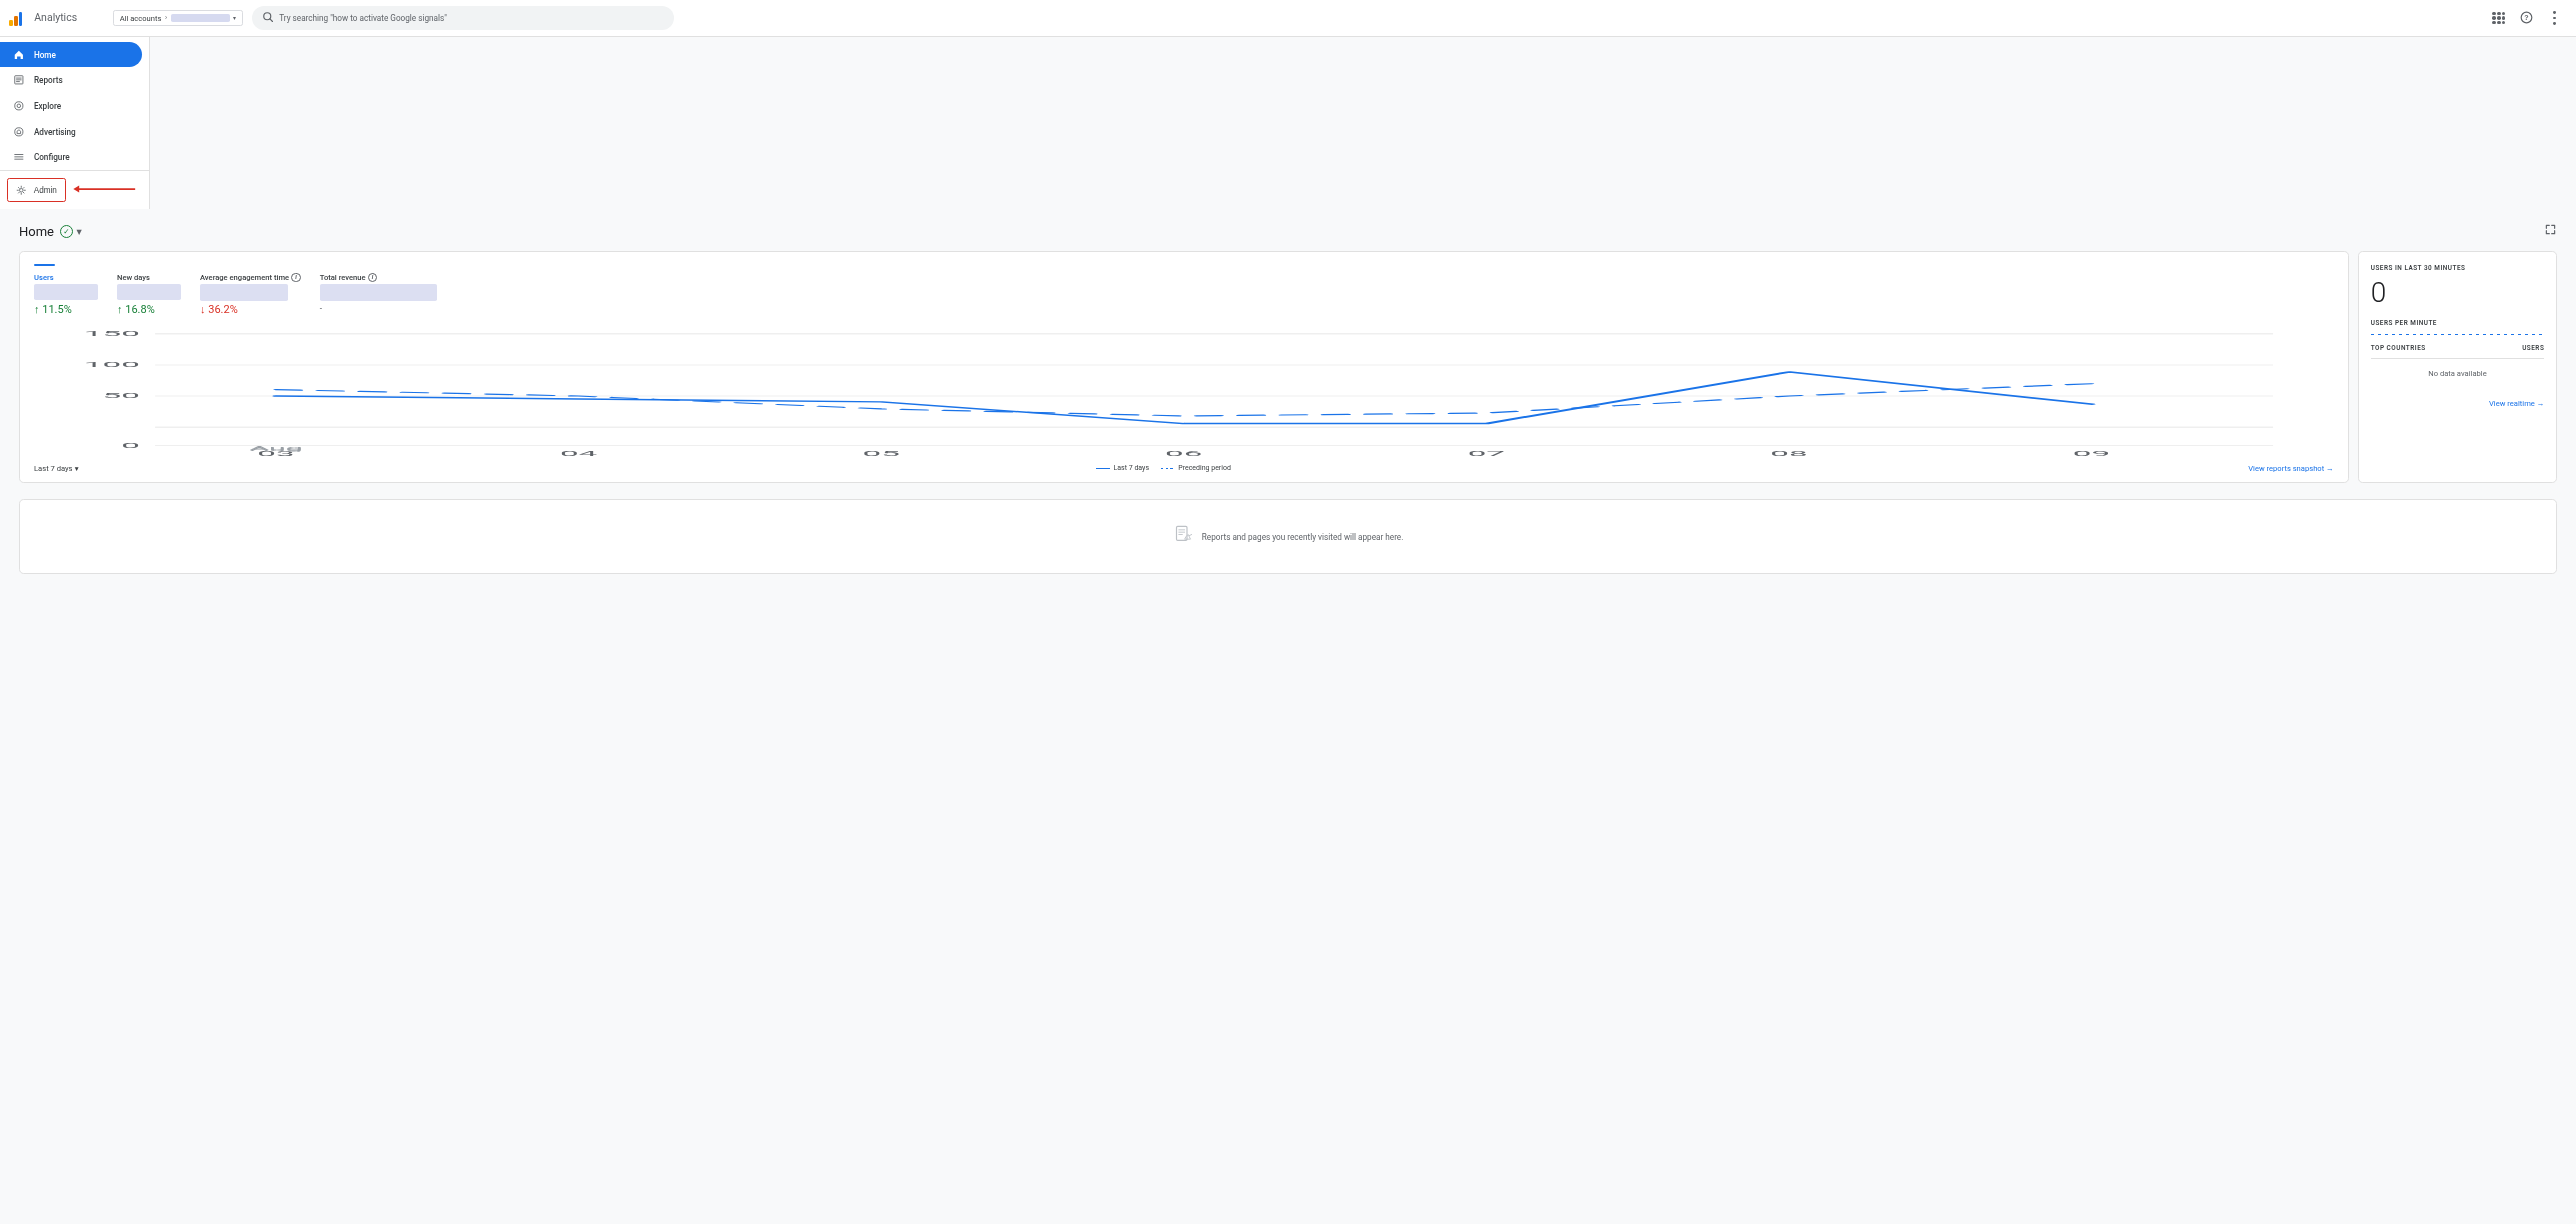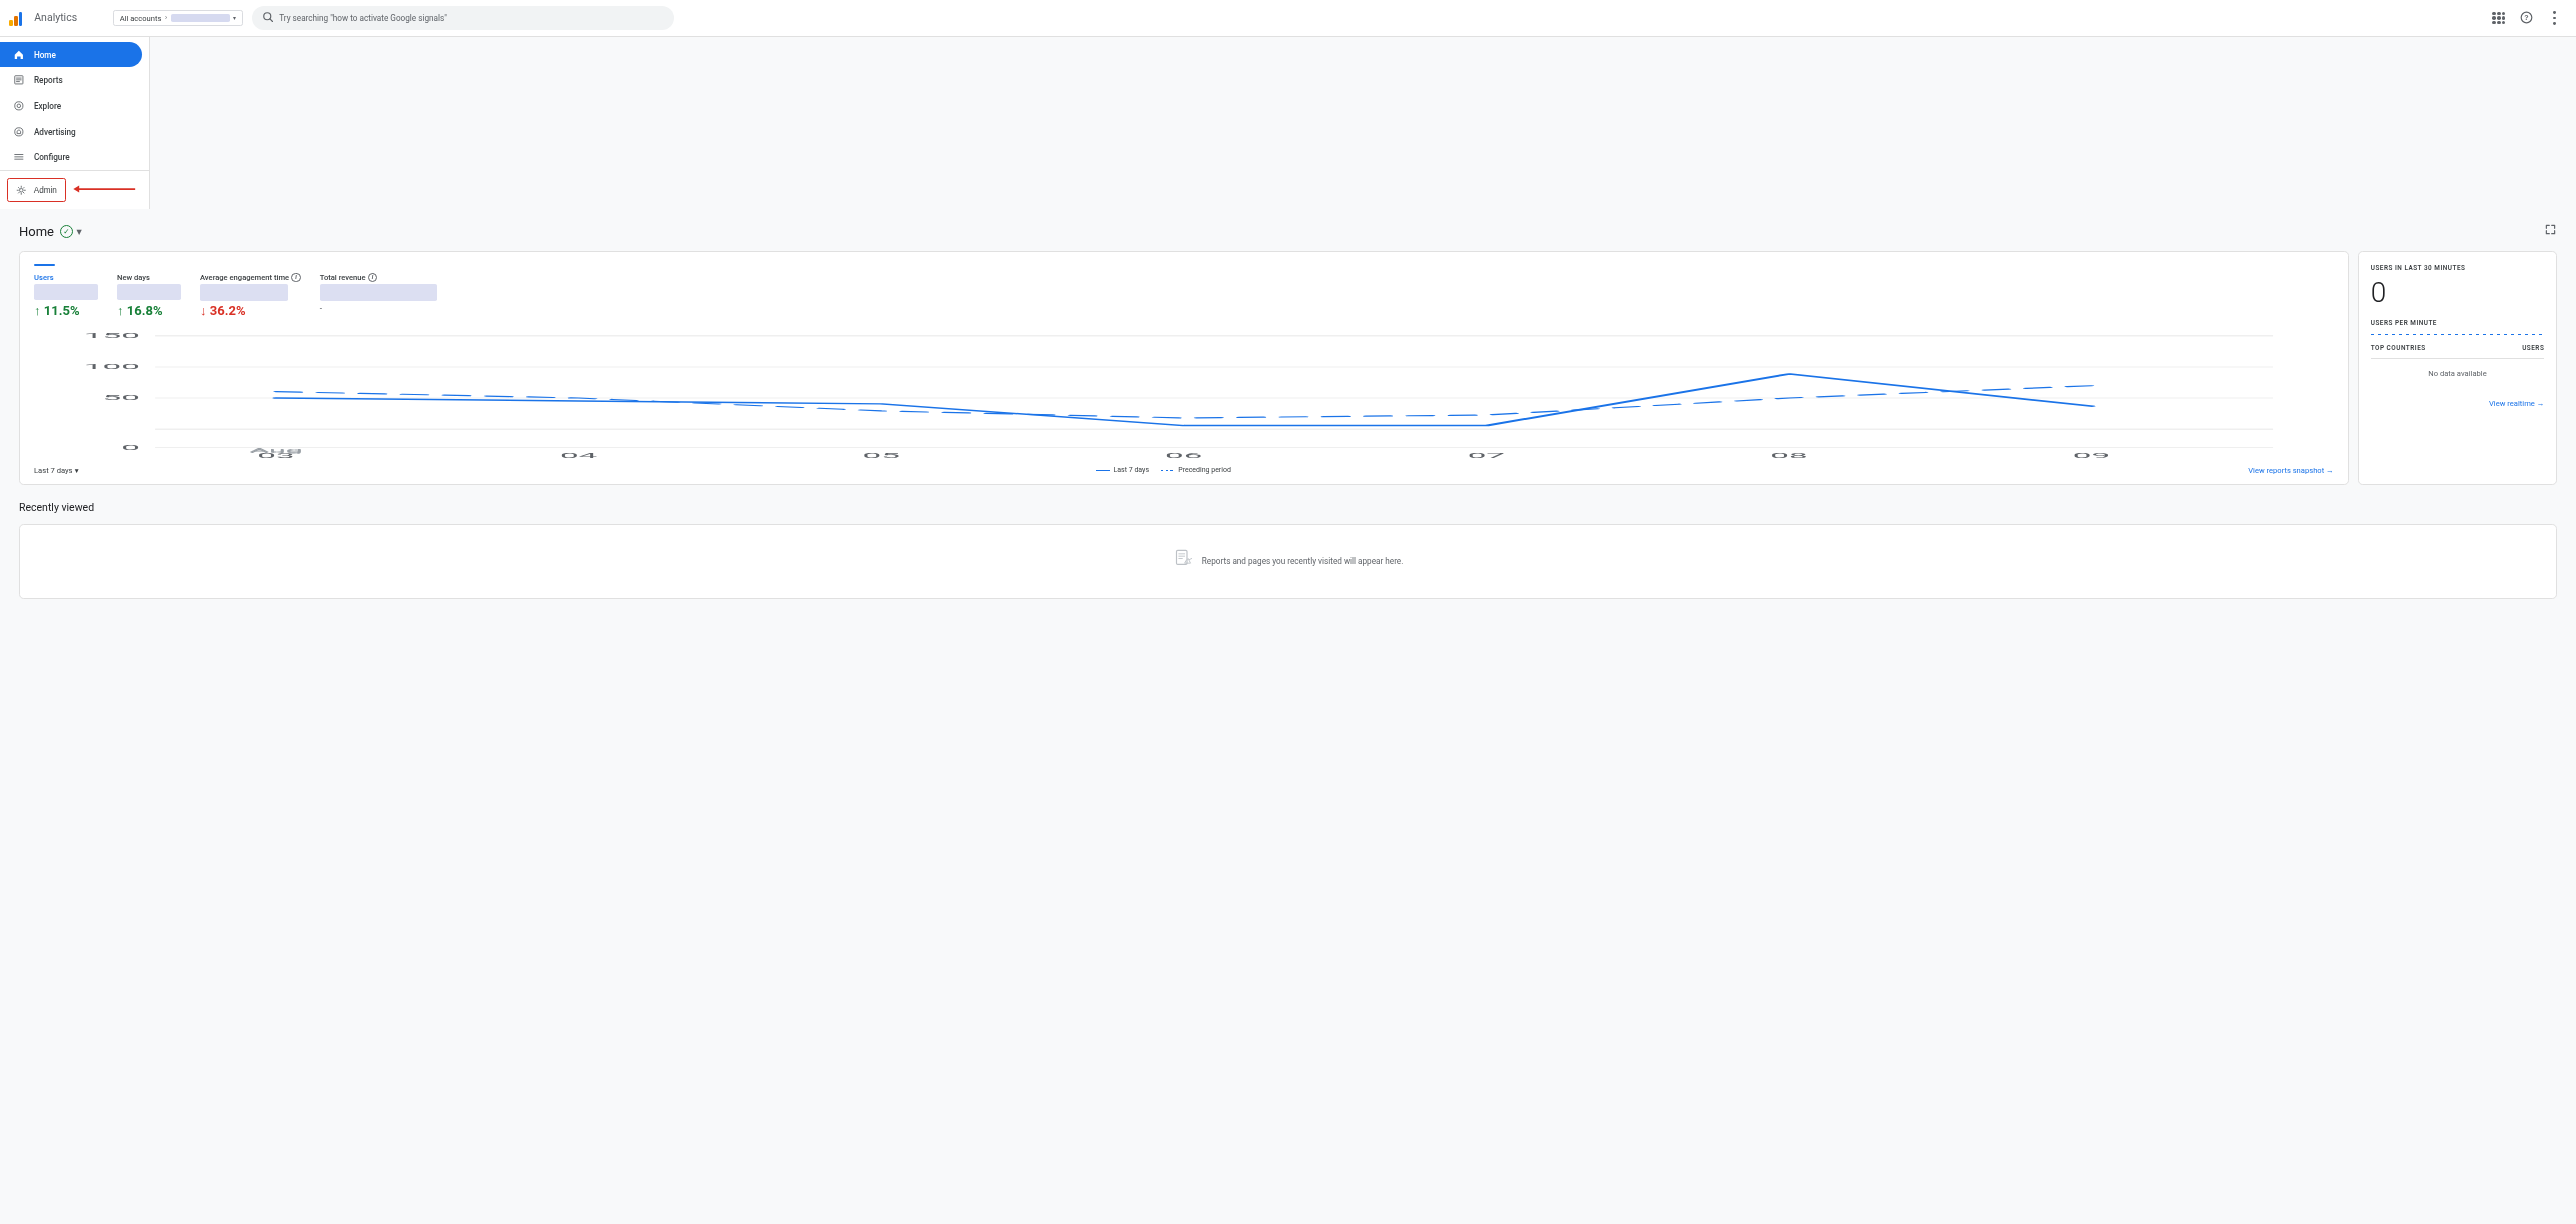--- a/index.html
+++ b/index.html
@@ -251,22 +251,22 @@
     .metric-value-bar {
       width: 64px;
       height: 16.4px;
       background: #c5cae9;
       border-radius: 1.8px;
       opacity: 0.6;
     }
     .metric-value-bar.wide { width: 88px; }
     .metric-value-bar.xwide { width: 117px; }
     .metric-change {
-      font-size: 13px;
-      font-weight: 700;
+      font-size: 11px;
+      font-weight: 400;
     }
     .metric-change.green { color: #188038; }
     .metric-change.red { color: #d93025; }
     .metric-dash { color: #5f6368; font-size: 8.2px; }
     .info-icon {
       display: inline-flex;
       align-items: center;
       justify-content: center;
       width: 9.4px;
       height: 9.4px;
@@ -732,21 +732,20 @@
           <a class="view-link">
             <span>View realtime →</span>
           </a>
         </div>
 
       </div>
 
     </div>
 
     <div class="recently-viewed-section">
-      <h2 class="section-title">Recently viewed</h2>
       <div class="recently-viewed-empty">
         <span class="empty-icon">
           <svg width="21" height="21" viewBox="0 0 36 36" fill="none">
             <rect x="6" y="4" width="18" height="24" rx="2" stroke="#bdc1c6" stroke-width="2"></rect>
             <line x1="10" y1="10" x2="20" y2="10" stroke="#bdc1c6" stroke-width="1.5" stroke-linecap="round"></line>
             <line x1="10" y1="14" x2="20" y2="14" stroke="#bdc1c6" stroke-width="1.5" stroke-linecap="round"></line>
             <line x1="10" y1="18" x2="16" y2="18" stroke="#bdc1c6" stroke-width="1.5" stroke-linecap="round"></line>
             <path d="M22 22 L26 18 L30 26 L20 26 Z" stroke="#bdc1c6" stroke-width="1.5" fill="none" stroke-linejoin="round"></path>
             <path d="M28 20 L32 18" stroke="#bdc1c6" stroke-width="1.5" stroke-linecap="round"></path>
           </svg>

